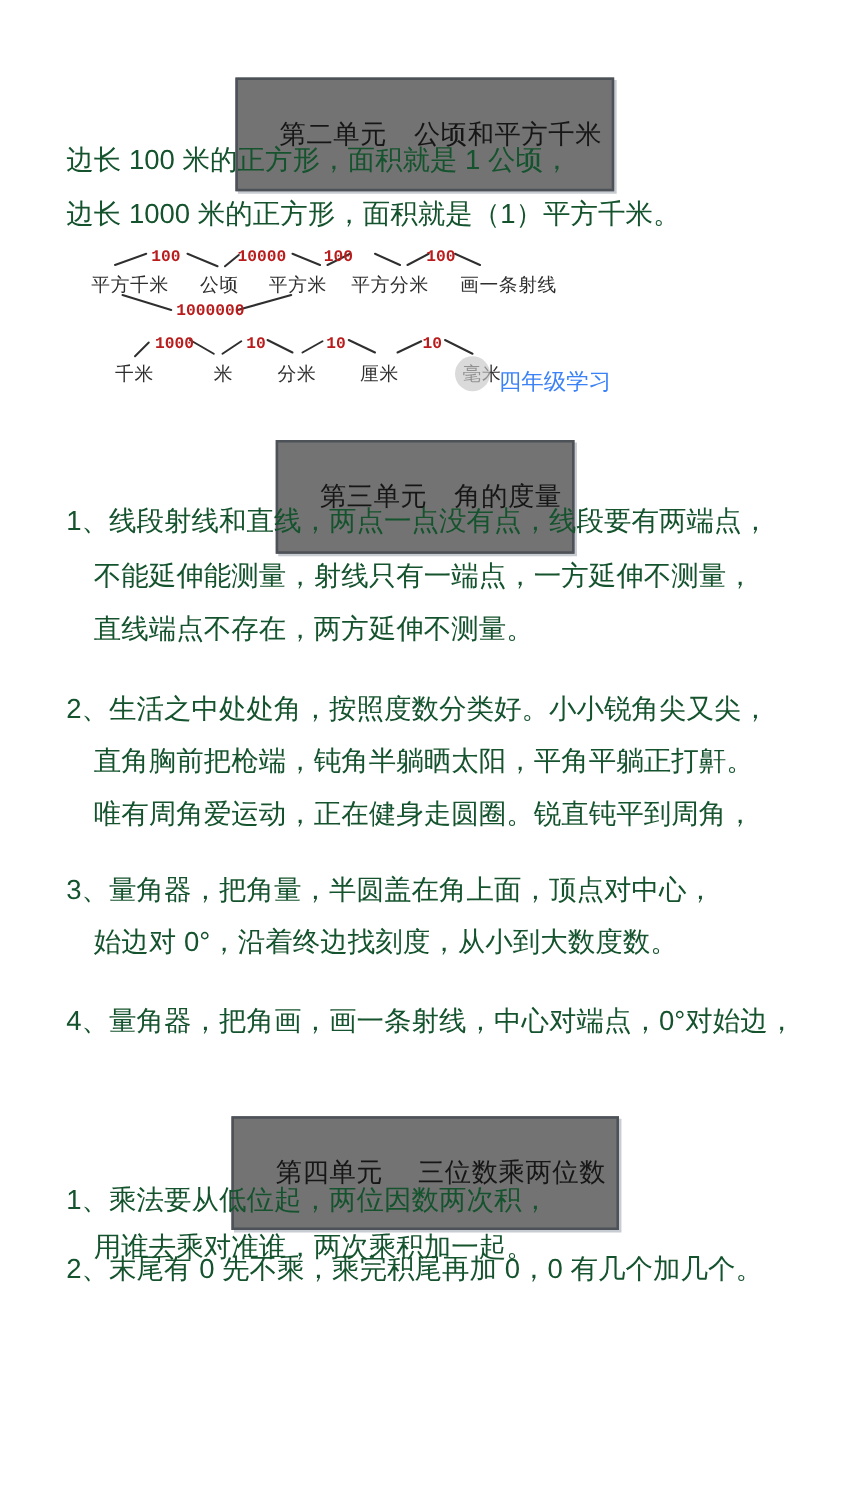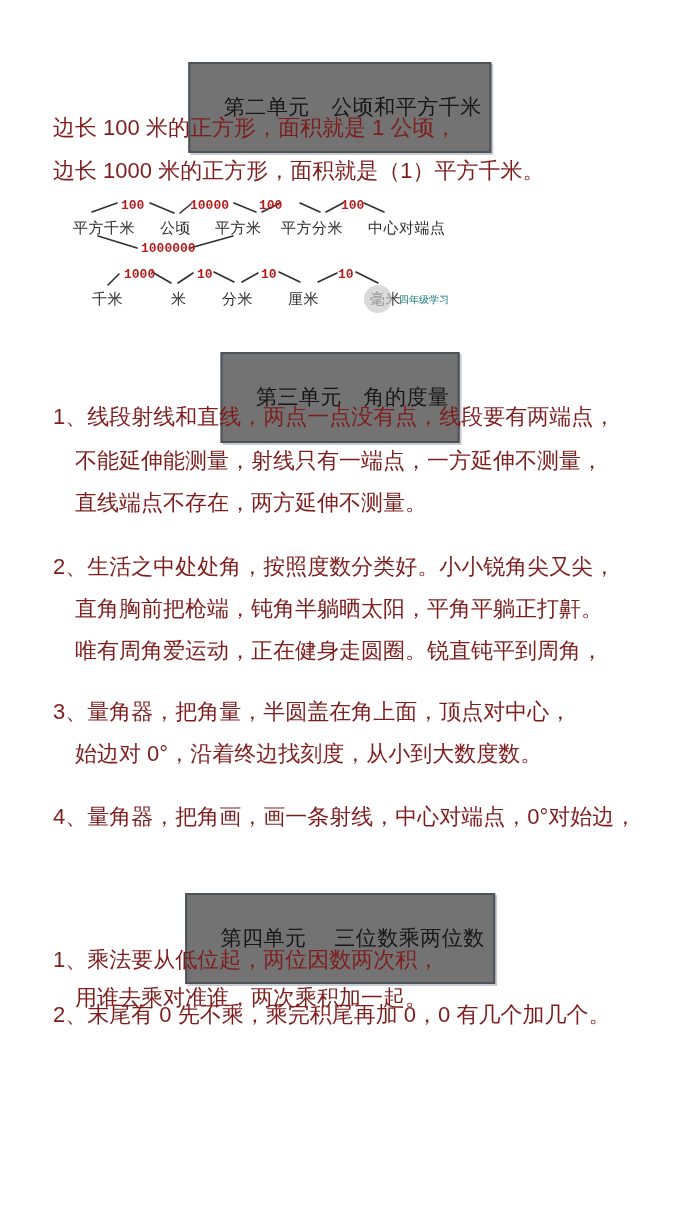--- a/index.html
+++ b/index.html
@@ -23,21 +23,21 @@
     font-weight:500;
     letter-spacing:0.5px;
     white-space:pre;
     color:#161616;
   }
   .tline {
     position:absolute;
     font-size:22px;
     line-height:27px;
     white-space:pre;
-    color:#7f1d1d;
+    color:#14532d;
   }
   .diagram {
     position:absolute;
     left:0; top:195px;
     width:680px; height:130px;
   }
   .diagram svg { position:absolute; left:0; top:0; }
   .unit-label {
     position:absolute;
     font-size:15px;
@@ -55,22 +55,22 @@
   }
   .wm-circle {
     position:absolute;
     width:28px; height:28px;
     border-radius:50%;
     background:#c6c6c6;
     opacity:0.65;
   }
   .wm-text {
     position:absolute;
-    font-size:10px;
-    color:#0f766e;
+    font-size:18px;
+    color:#3b82f6;
     white-space:pre;
     text-align:center;
   }
 </style>
 </head>
 <body>
 
 <div class="page">
 
   <div class="title-box" style="top:62px;">
@@ -104,21 +104,21 @@
         <line x1="279" y1="77" x2="300" y2="87"></line>
         <line x1="318" y1="87" x2="337" y2="78"></line>
         <line x1="356" y1="77" x2="378" y2="88"></line>
       </g>
     </svg>
 
     <span class="unit-label" style="left:73px;  top:24px;text-align:center;">平方千米</span>
     <span class="unit-label" style="left:160px; top:24px;">公顷</span>
     <span class="unit-label" style="left:215px; top:24px;">平方米</span>
     <span class="unit-label" style="left:281px; top:24px;">平方分米</span>
-    <span class="unit-label" style="left:368px; top:24px;">中心对端点</span>
+    <span class="unit-label" style="left:368px; top:24px;">画一条射线</span>
 
     <span class="factor" style="left:121px; top:3px;">100</span>
     <span class="factor" style="left:190px; top:3px;">10000</span>
     <span class="factor" style="left:259px; top:3px;">100</span>
     <span class="factor" style="left:341px; top:3px;">100</span>
     <span class="factor" style="left:141px; top:46px;">1000000</span>
 
     <span class="unit-label" style="left:92px;  top:95px;">千米</span>
     <span class="unit-label" style="left:171px; top:95px;">米</span>
     <span class="unit-label" style="left:222px; top:95px;">分米</span>

